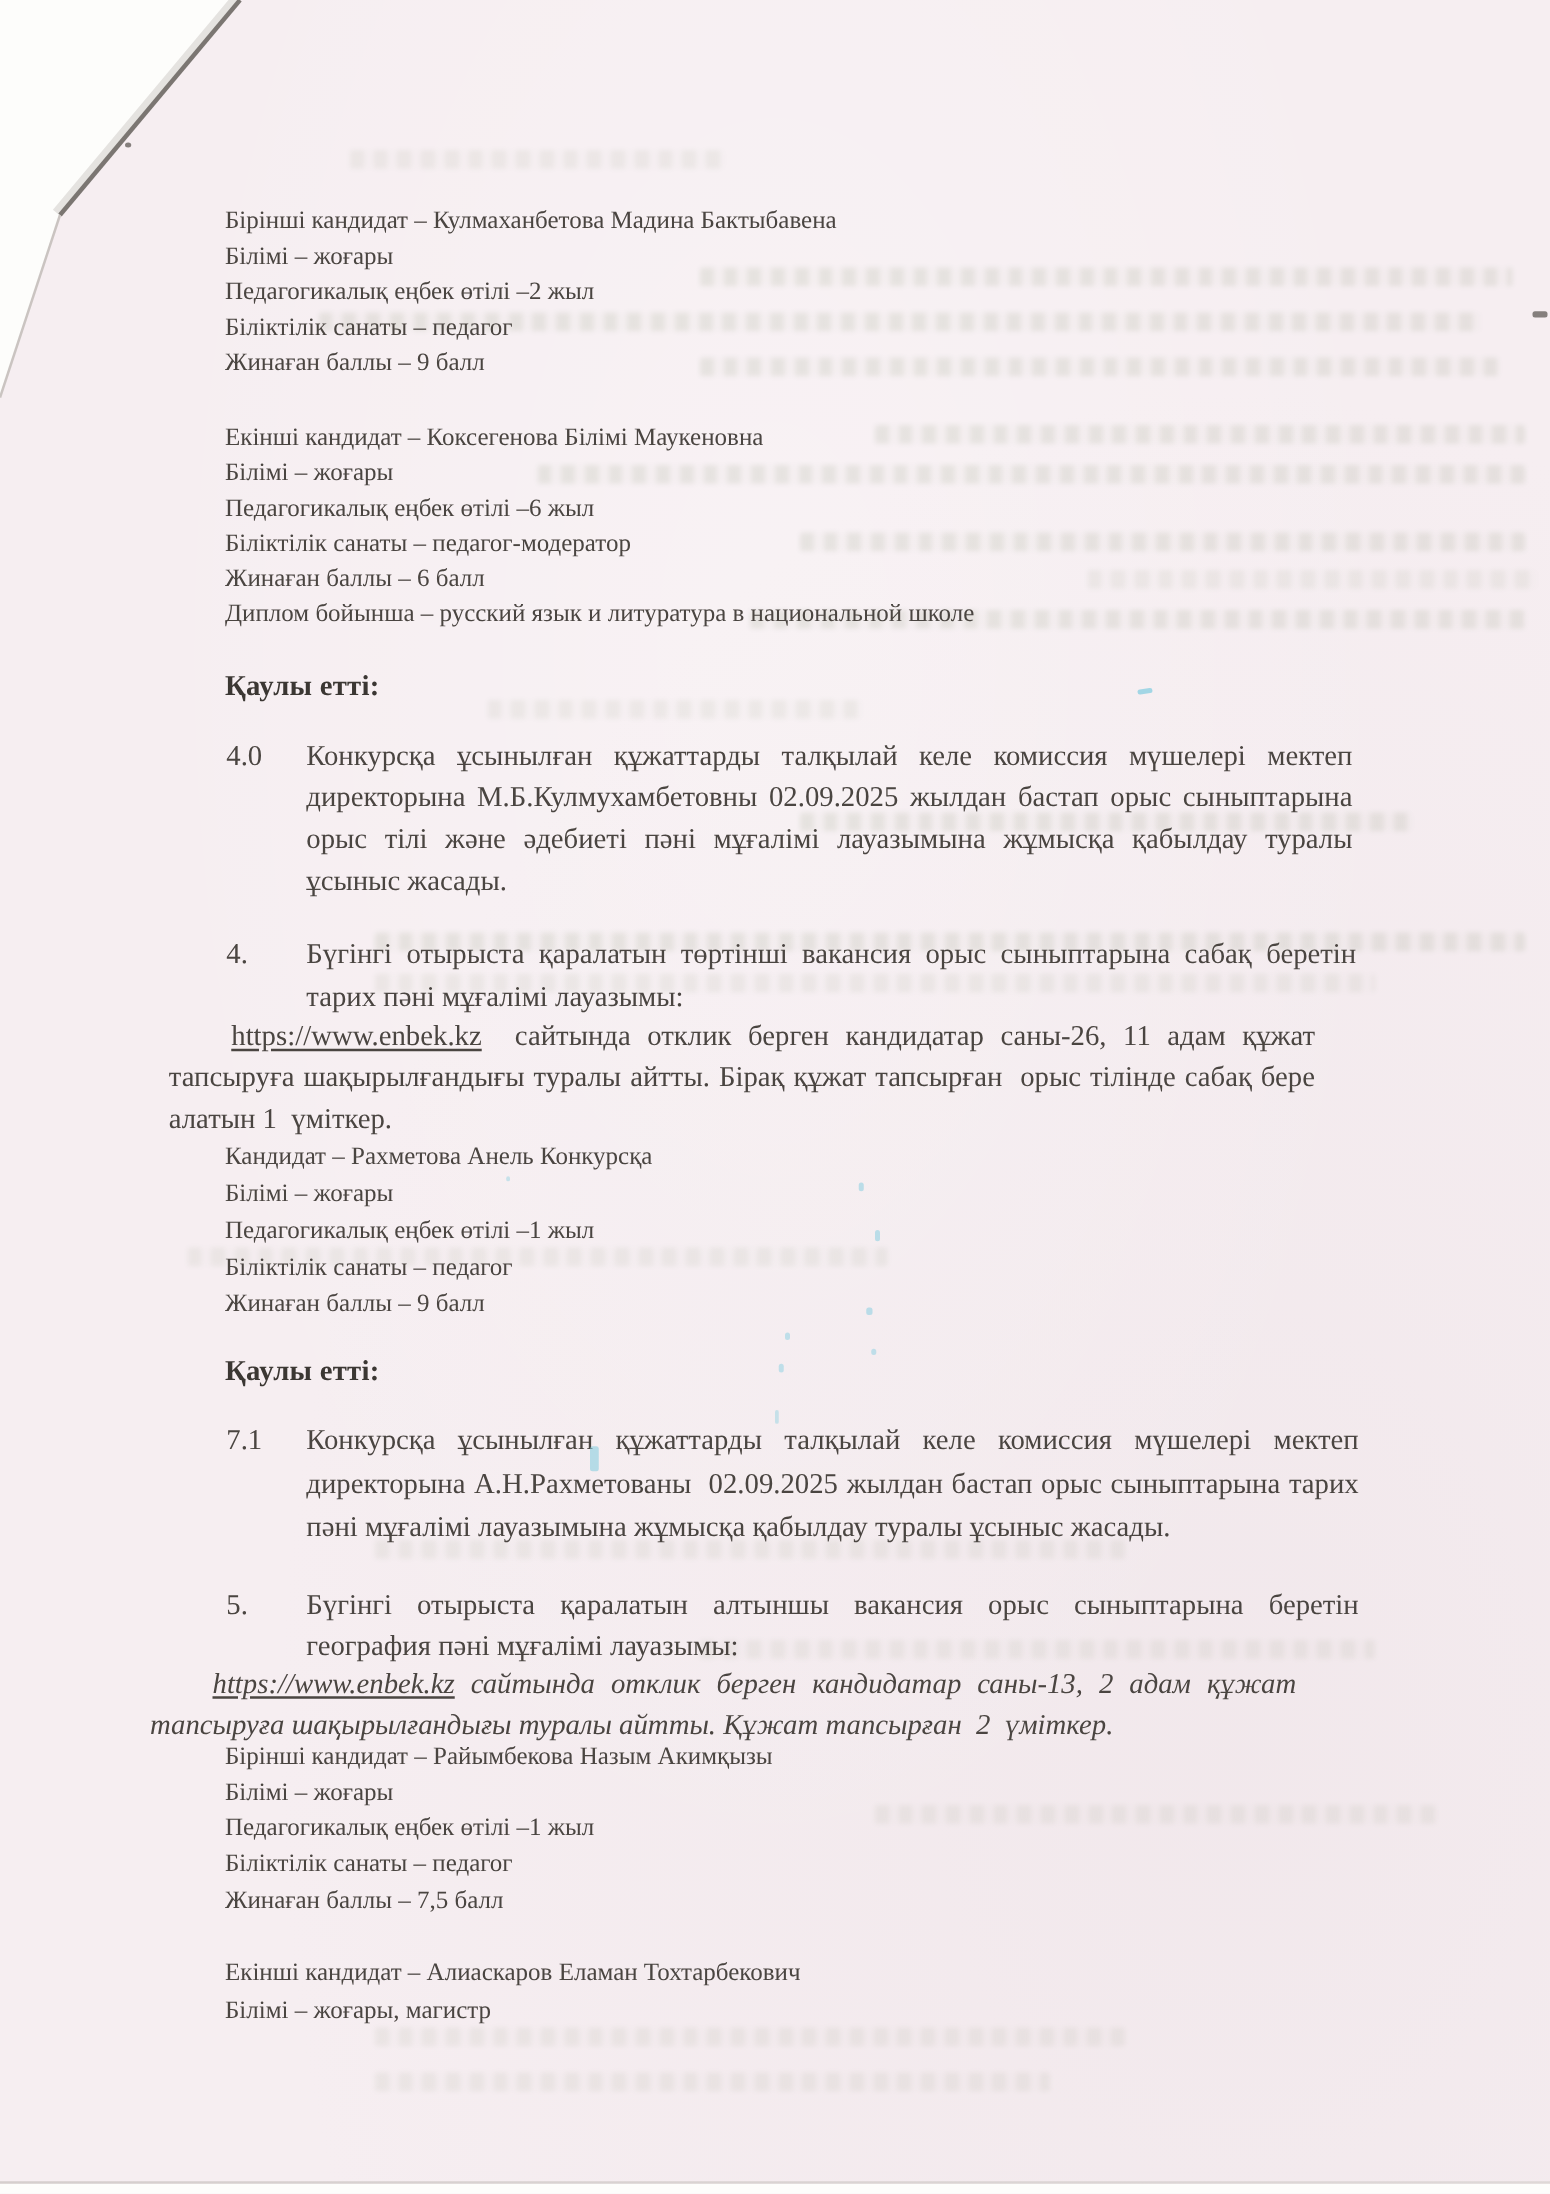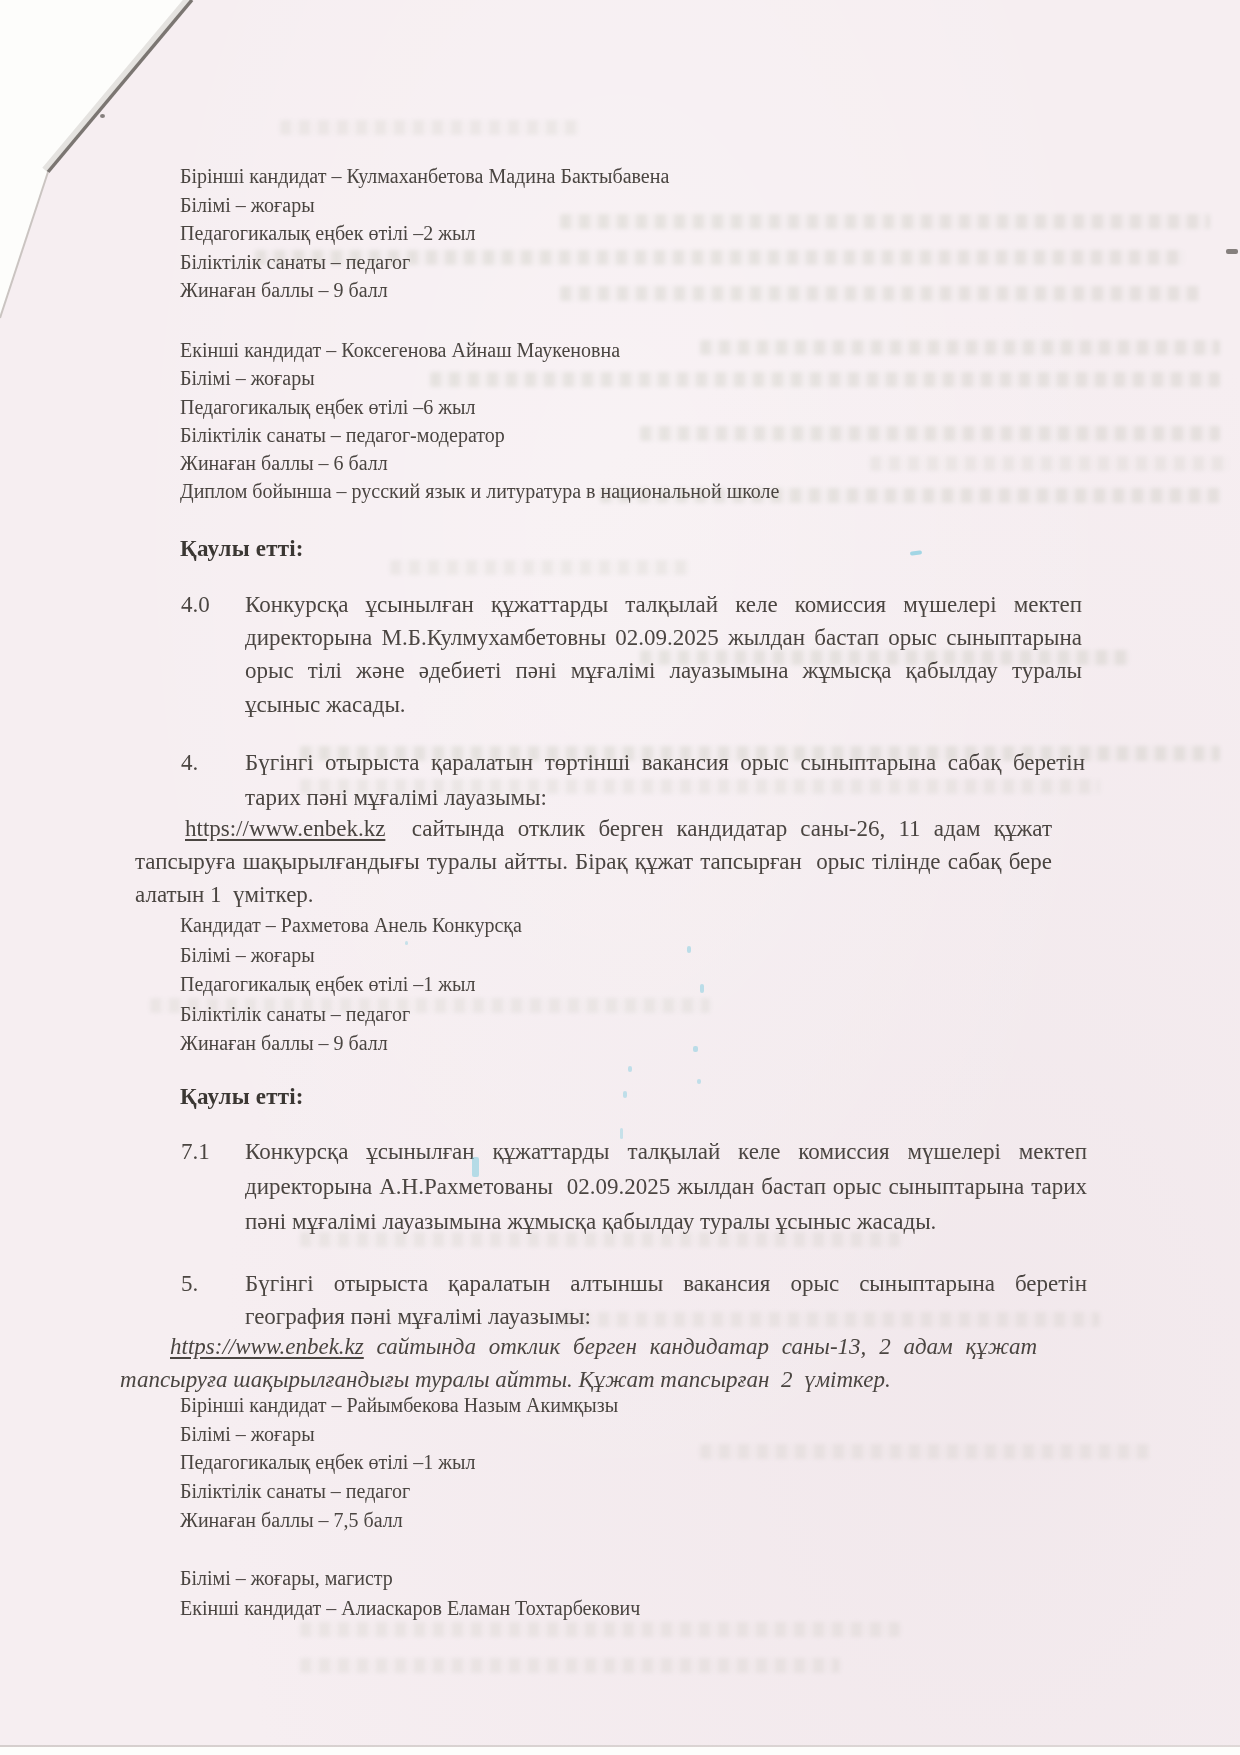--- a/index.html
+++ b/index.html
@@ -75,21 +75,21 @@
 
   <div class="cand" style="left:180px; top:162px;">
     <div class="cl">Бірінші кандидат – Кулмаханбетова Мадина Бактыбавена</div>
     <div class="cl">Білімі – жоғары</div>
     <div class="cl">Педагогикалық еңбек өтілі –2 жыл</div>
     <div class="cl">Біліктілік санаты – педагог</div>
     <div class="cl">Жинаған баллы – 9 балл</div>
   </div>
 
   <div class="cand" style="left:180px; top:336px;">
-    <div class="cl" style="line-height:28.3px">Екінші кандидат – Коксегенова Айнаш Маукеновна</div>
+    <div class="cl" style="line-height:28.3px">Екінші кандидат – Коксегенова Білімі Маукеновна</div>
     <div class="cl" style="line-height:28.3px">Білімі – жоғары</div>
     <div class="cl" style="line-height:28.3px">Педагогикалық еңбек өтілі –6 жыл</div>
     <div class="cl" style="line-height:28.3px">Біліктілік санаты – педагог-модератор</div>
     <div class="cl" style="line-height:28.3px">Жинаған баллы – 6 балл</div>
     <div class="cl" style="line-height:28.3px">Диплом бойынша – русский язык и литуратура в национальной школе</div>
   </div>
 
   <div class="hd" style="left:180px; top:536px;">Қаулы етті:</div>
 
   <div class="par hang" style="left:213px; top:588px; width:837px; padding-left:32px; text-indent:-32px;"><span class="pnum">4.0</span><span>Конкурсқа ұсынылған құжаттарды талқылай келе комиссия мүшелері мектеп директорына М.Б.Кулмухамбетовны 02.09.2025 жылдан бастап орыс сыныптарына орыс тілі және әдебиеті пәні мұғалімі лауазымына жұмысқа қабылдау туралы ұсыныс жасады.</span></div>
@@ -116,22 +116,22 @@
 
   <div class="cand" style="left:180px; top:1391px;">
     <div class="cl" style="line-height:28.7px">Бірінші кандидат – Райымбекова Назым Акимқызы</div>
     <div class="cl" style="line-height:28.7px">Білімі – жоғары</div>
     <div class="cl" style="line-height:28.7px">Педагогикалық еңбек өтілі –1 жыл</div>
     <div class="cl" style="line-height:28.7px">Біліктілік санаты – педагог</div>
     <div class="cl" style="line-height:28.7px">Жинаған баллы – 7,5 балл</div>
   </div>
 
   <div class="cand" style="left:180px; top:1564px;">
+    <div class="cl" style="line-height:29.5px">Екінші кандидат – Алиаскаров Еламан Тохтарбекович</div>
     <div class="cl" style="line-height:29.5px">Білімі – жоғары, магистр</div>
-    <div class="cl" style="line-height:29.5px">Екінші кандидат – Алиаскаров Еламан Тохтарбекович</div>
   </div>
 
   <div class="pen" style="left:910px; top:551px; width:12px; height:4px; transform:rotate(-8deg);"></div>
   <div class="pen" style="left:472px; top:1157px; width:7px; height:20px; opacity:.55;"></div>
   <div class="pen" style="left:687px; top:946px; width:4px; height:7px; opacity:.5;"></div>
   <div class="pen" style="left:700px; top:984px; width:4px; height:9px; opacity:.5;"></div>
   <div class="pen" style="left:693px; top:1046px; width:5px; height:6px; opacity:.5;"></div>
   <div class="pen" style="left:628px; top:1066px; width:4px; height:6px; opacity:.45;"></div>
   <div class="pen" style="left:697px; top:1079px; width:4px; height:5px; opacity:.45;"></div>
   <div class="pen" style="left:623px; top:1091px; width:4px; height:7px; opacity:.45;"></div>

